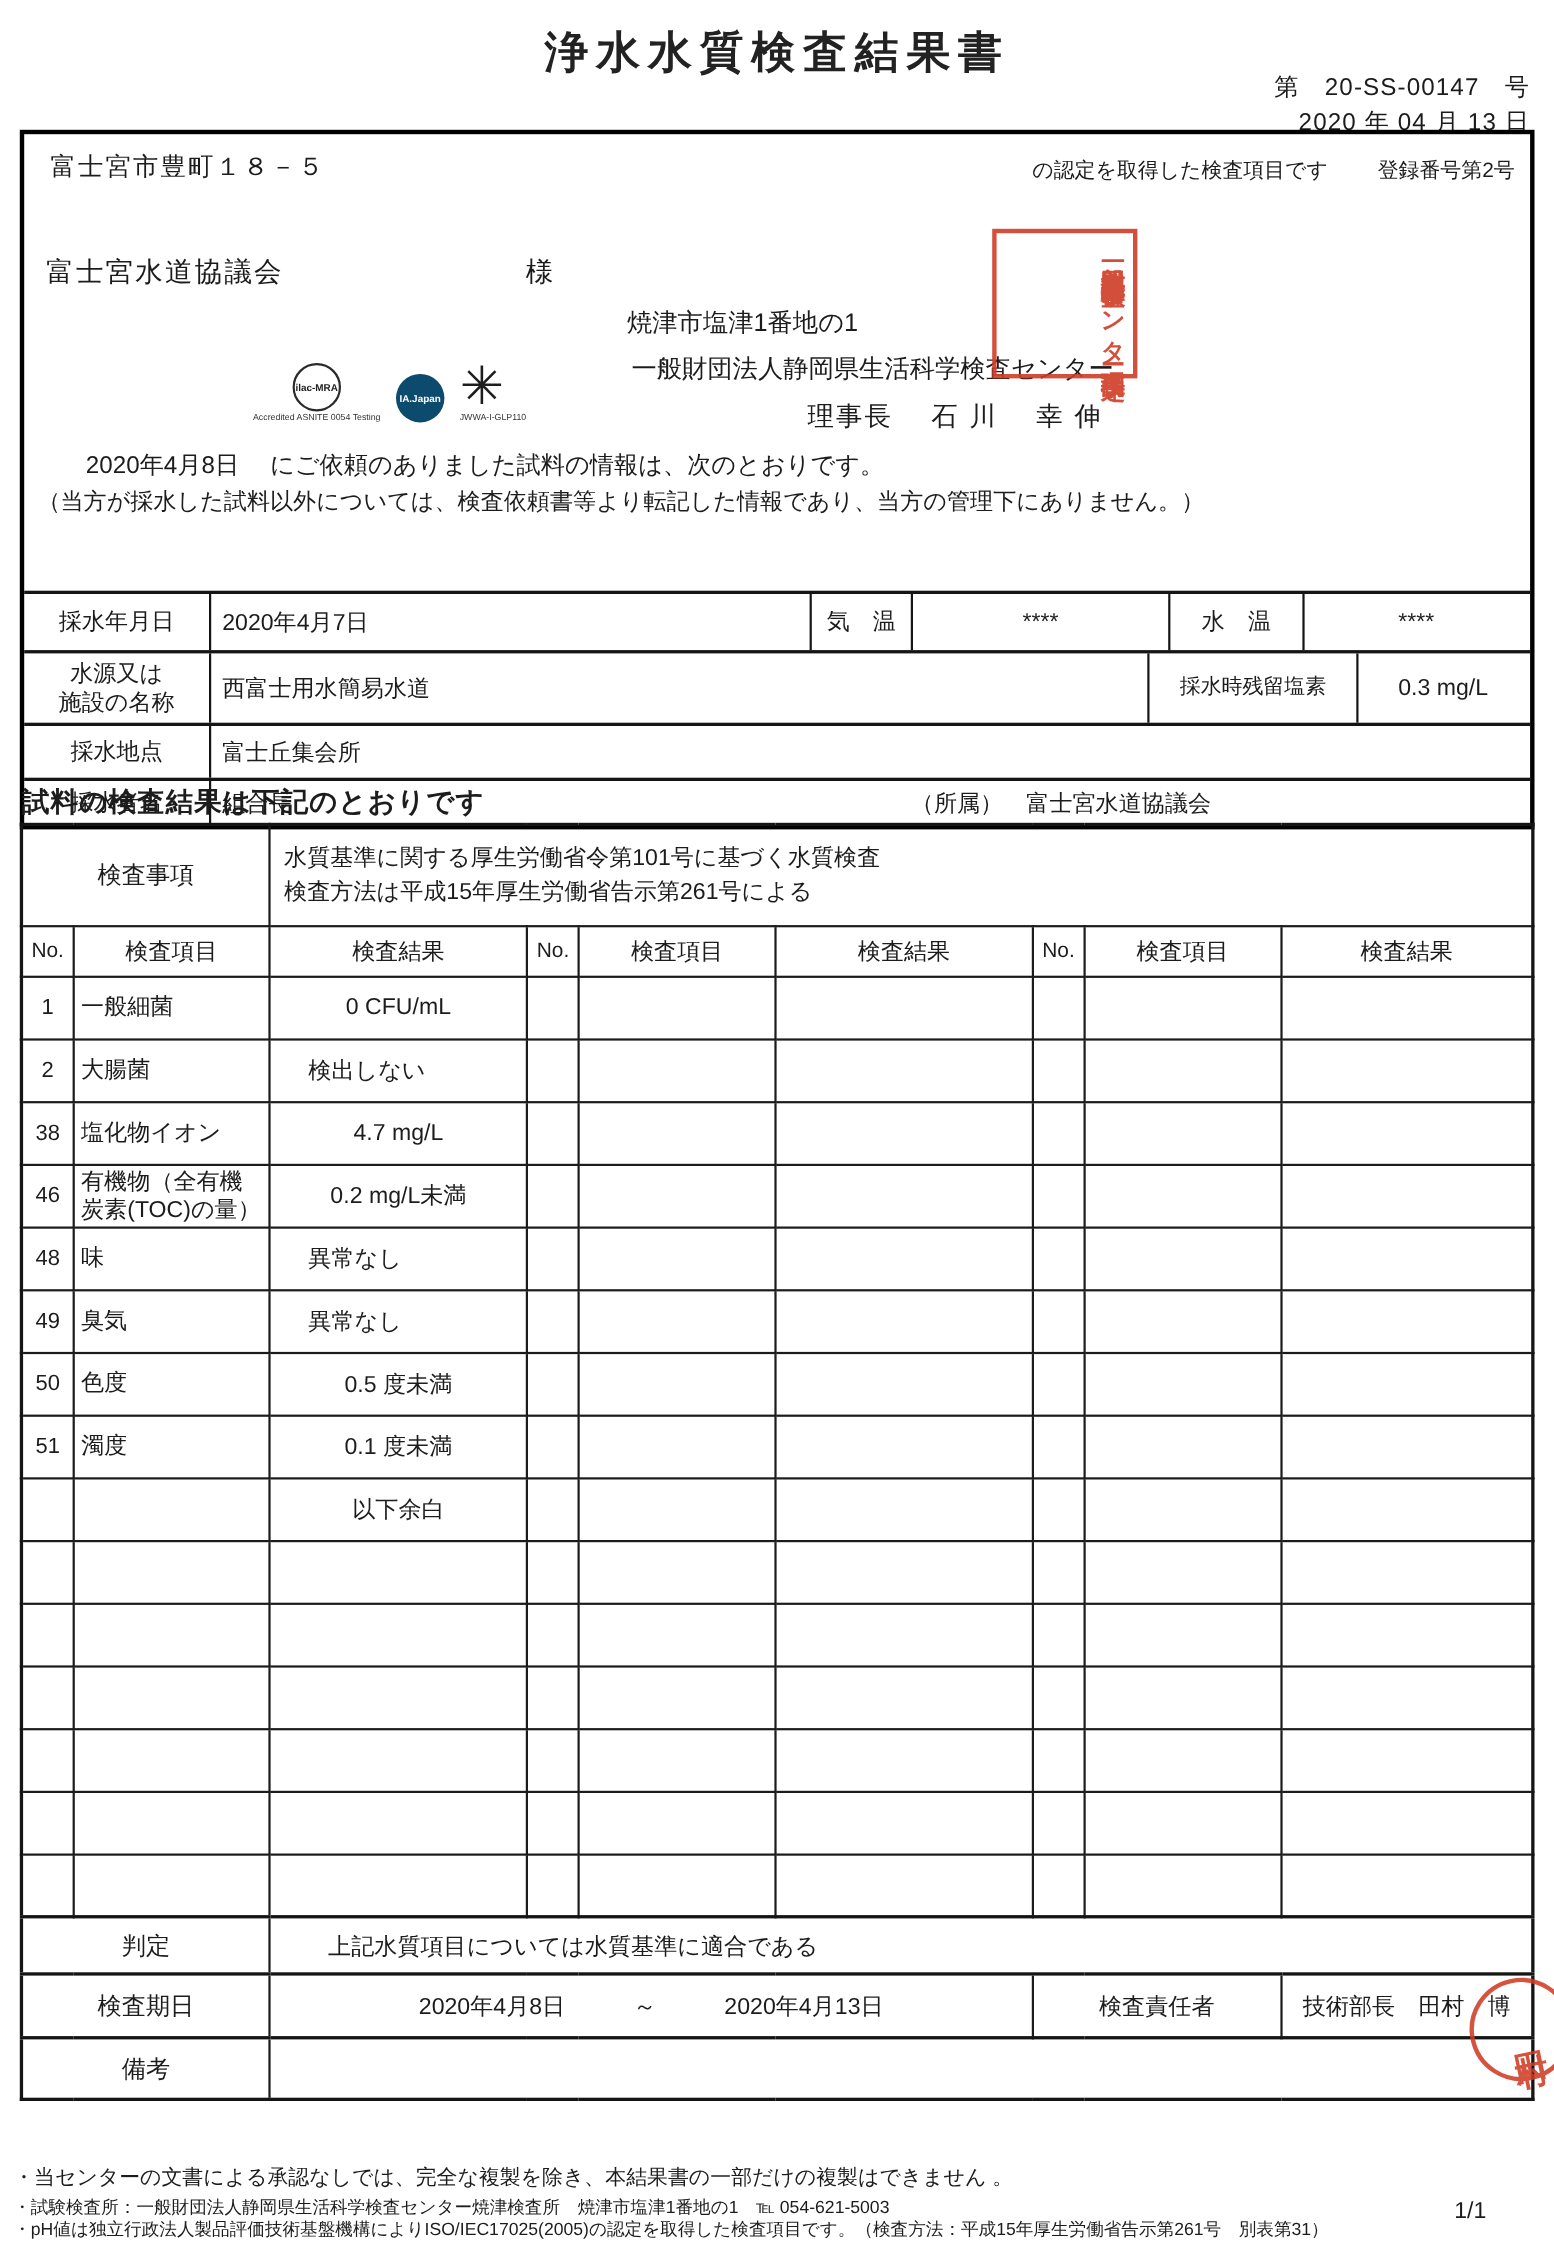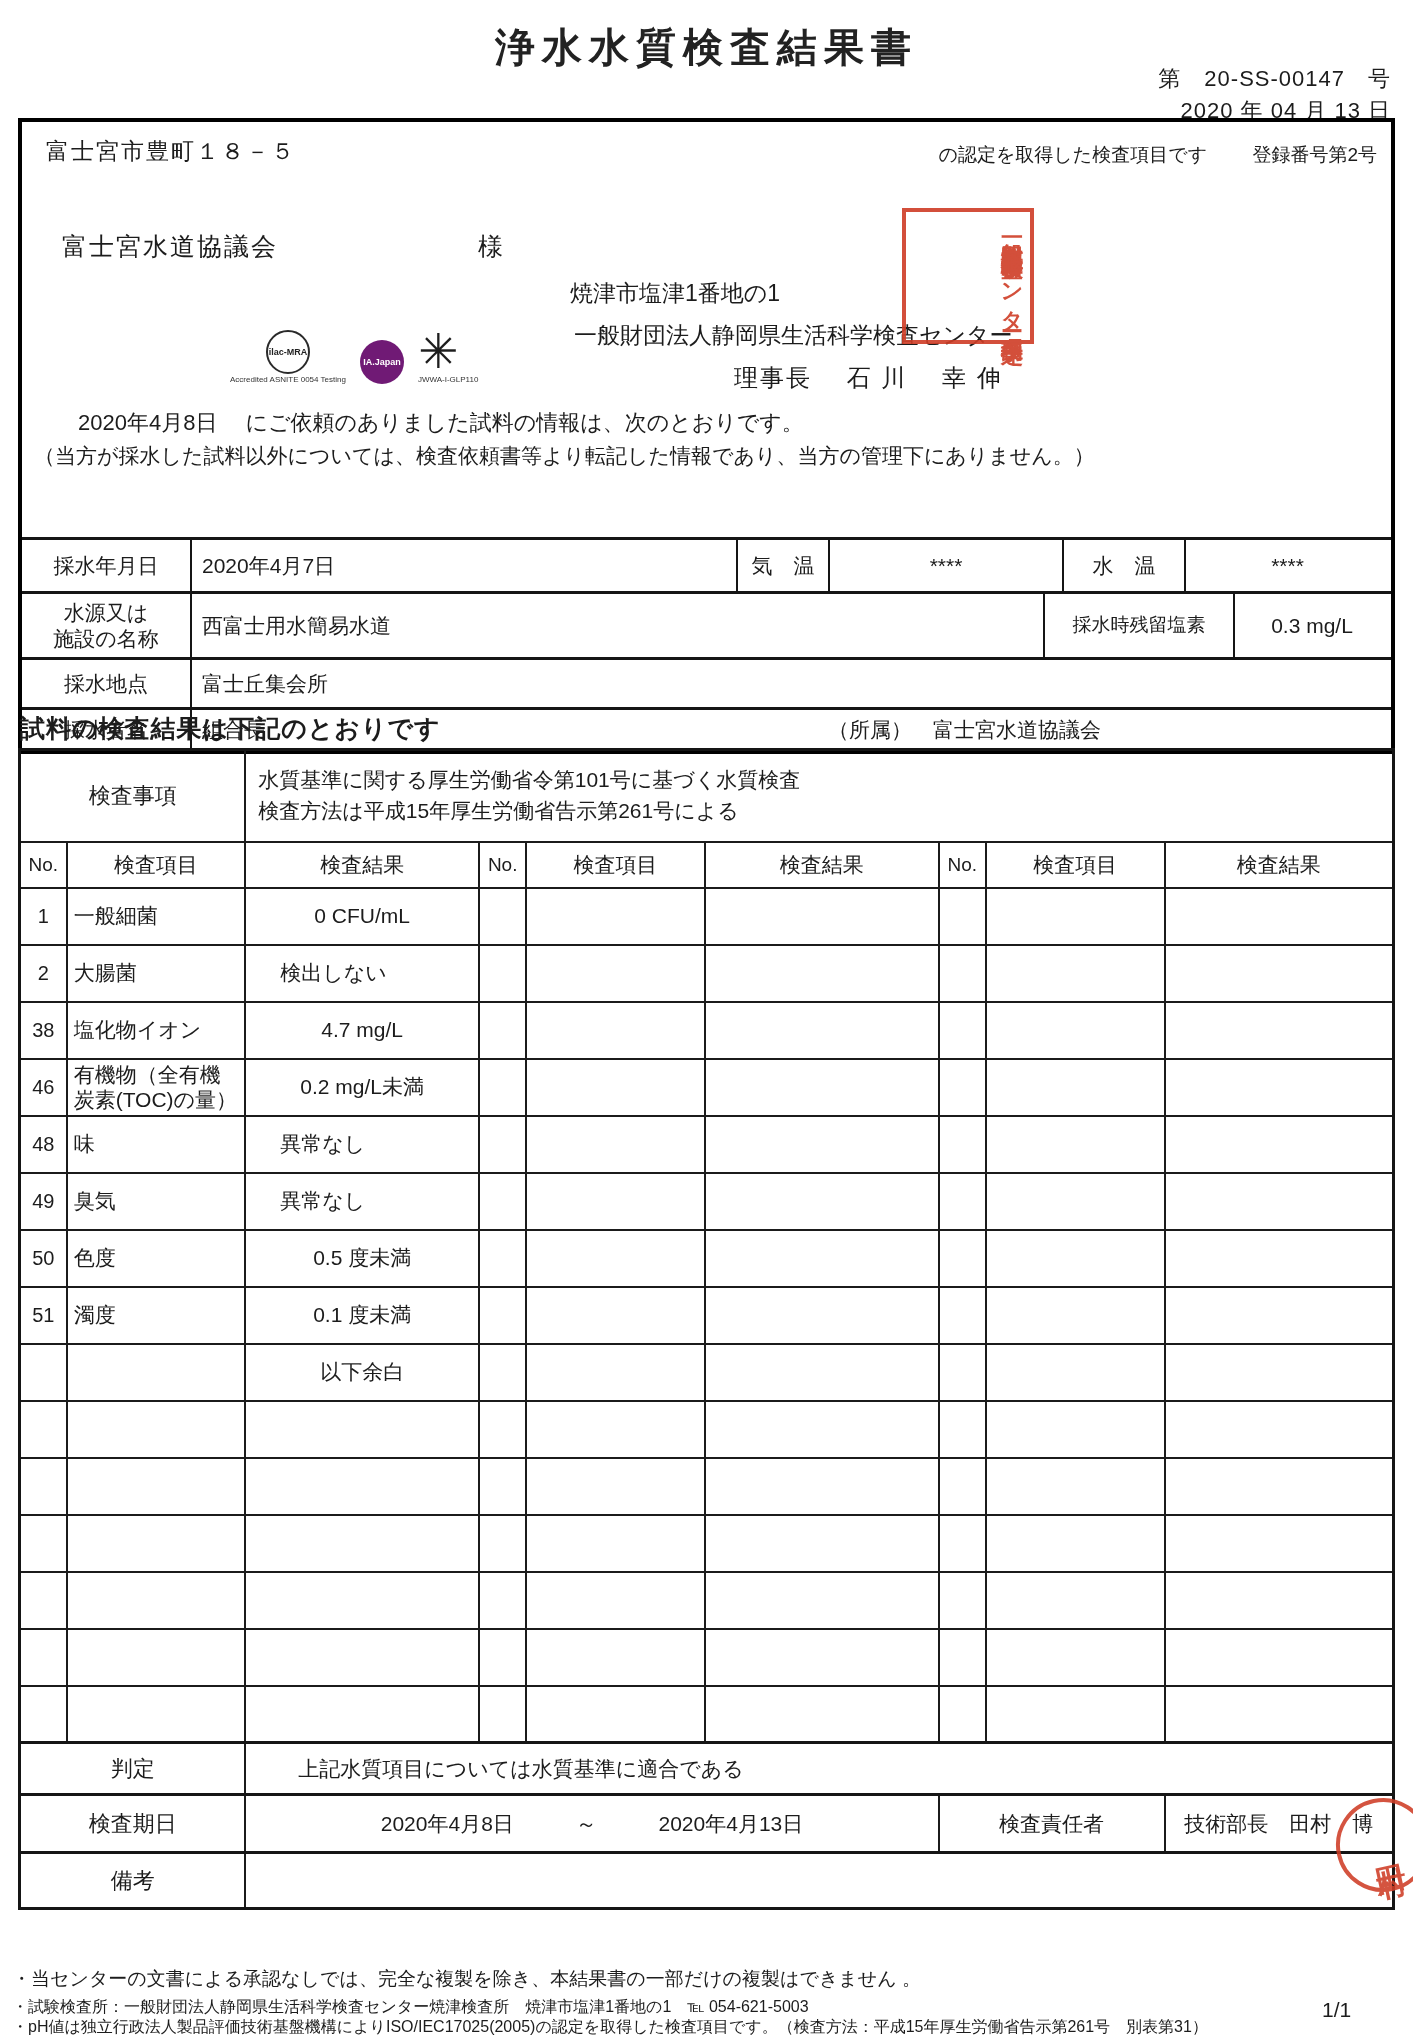--- a/index.html
+++ b/index.html
@@ -20,21 +20,21 @@
   .main-box {
     position:absolute; left:18px; top:118px; width:1377px; height:636px;
     border:4px solid #000000;
   }
   .abs { position:absolute; }
 
   .client-address { left:24px; top:14px; font-size:23px; letter-spacing:2px; }
   .agency-reg { right:14px; top:20px; font-size:19px; }
   .agency-reg span { margin-left:40px; }
   .agency-reg span:first-child { margin-left:0; }
-  .client-name { left:40px; top:108px; font-size:25px; letter-spacing:2px; }
+  .client-name { left:20px; top:108px; font-size:25px; letter-spacing:2px; }
   .honorific { left:456px; top:108px; font-size:25px; }
   .center-address { left:548px; top:156px; font-size:23px; }
   .center-name { left:552px; top:198px; font-size:23px; }
   .director-line { left:712px; top:240px; font-size:24px; letter-spacing:2px; }
 
   .stamp-square {
     left:880px; top:86px; width:132px; height:136px;
     border:4px solid #cf3d26; color:#cf3d26;
     writing-mode:vertical-rl; font-size:22px; font-weight:bold;
     line-height:1.3; padding:5px 4px; letter-spacing:1px; opacity:.9;
@@ -43,21 +43,21 @@
   .stamp-square span { display:block; }
 
   .logos { left:208px; top:208px; display:flex; align-items:flex-end; gap:14px; }
   .logo-unit { text-align:left; font-size:10px; color:#222; }
   .logo-circle-outline {
     width:44px; height:44px; border:2px solid #2a2a2a; border-radius:50%;
     display:flex; align-items:center; justify-content:center;
     font-size:9px; font-weight:bold; line-height:1; margin:0 auto;
   }
   .logo-circle-dark {
-    width:44px; height:44px; background:#701a75; border-radius:50%;
+    width:44px; height:44px; background:#0c4a6e; border-radius:50%;
     display:flex; align-items:center; justify-content:center;
     color:#fff; font-size:9px; font-weight:bold; line-height:1; margin:0 auto;
   }
   .logo-star { font-size:48px; line-height:44px; color:#1d1d1d; font-weight:bold; }
   .logo-caption { font-size:8px; color:#333; margin-top:1px; white-space:nowrap; }
 
   .intro1 { left:56px; top:286px; font-size:22px; }
   .intro2 { left:12px; top:320px; font-size:21px; }
 
   .sample-table { position:absolute; left:0; right:0; bottom:0; }

